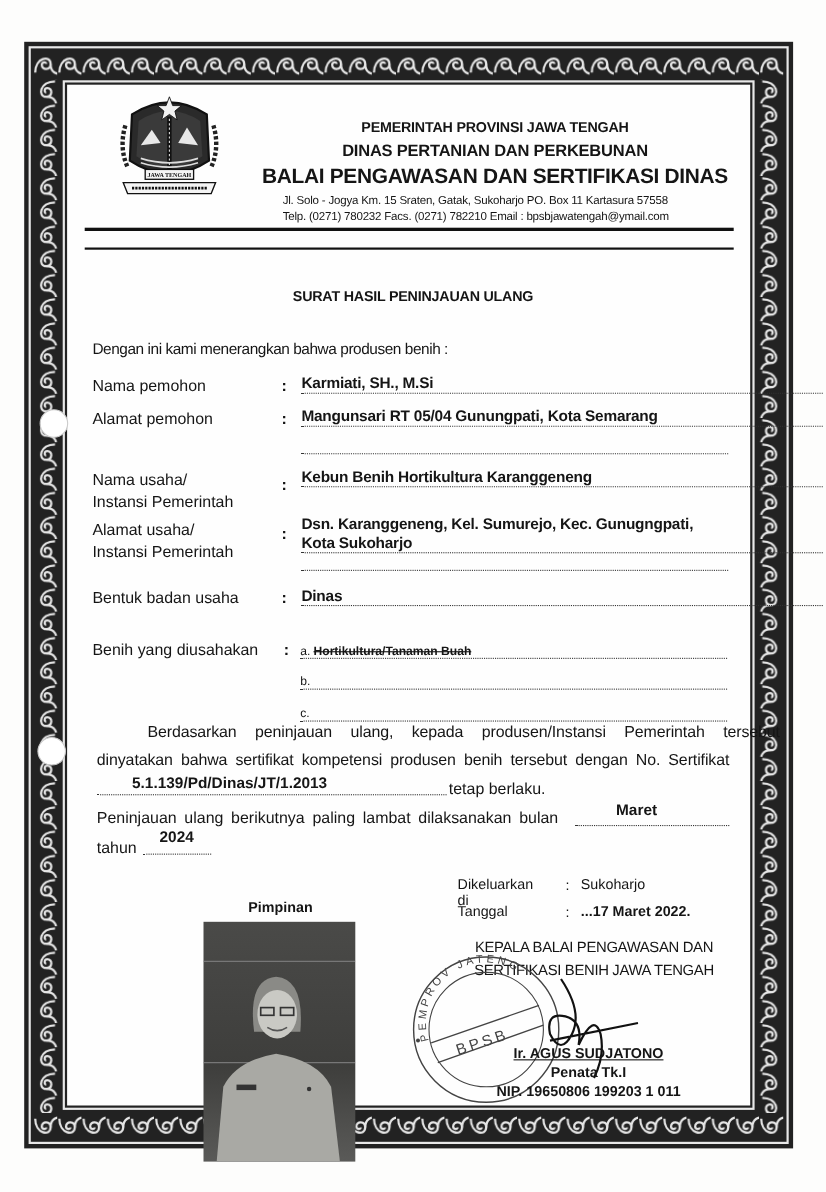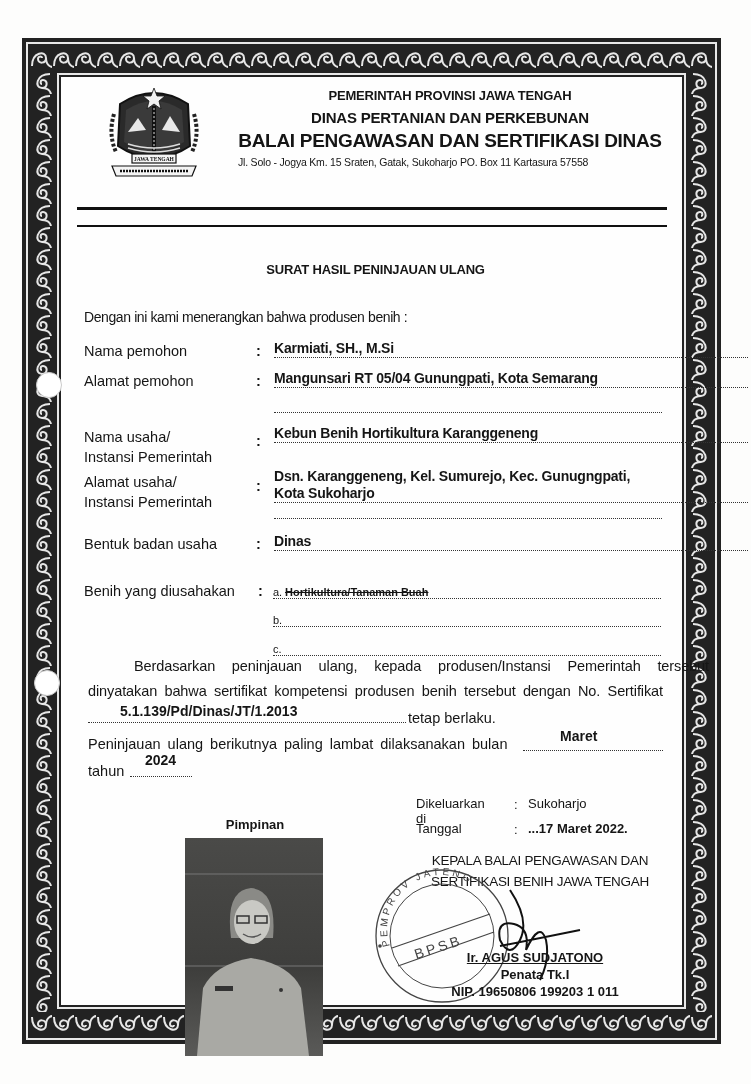--- a/index.html
+++ b/index.html
@@ -32,25 +32,25 @@
   .page {
     position: absolute; left: 61px; top: 77px; width: 621px; height: 928px;
     background: #fefefe;
   }
   .punch-hole {
     position: absolute; width: 24px; height: 24px; border-radius: 50%;
     background: #fff; border: 1px solid #ccc;
   }
   
   .logo { position: absolute; left: 106px; top: 84px; width: 96px; height: 100px; }
-  .kop { position: absolute; left: 230px; top: 88px; width: 440px; text-align: center; }
+  .kop { position: absolute; left: 230px; top: 108px; width: 440px; text-align: center; }
   .kop .l1 { font-size: 13px; font-weight: bold; letter-spacing: -0.2px; margin-top: 0; }
   .kop .l2 { font-size: 15px; font-weight: bold; margin-top: 6px; letter-spacing: -0.2px; }
   .kop .l3 { font-size: 19px; font-weight: bold; margin-top: 4px; letter-spacing: -0.3px; }
-  .kop .addr { font-size: 10.5px; text-align: left; margin-left: 8px; line-height: 15px; margin-top: 3px; letter-spacing: -0.2px; }
+  .kop .addr { font-size: 10.5px; text-align: left; margin-left: 27px; line-height: 15px; margin-top: 3px; letter-spacing: -0.2px; }
   .rule-thick { position: absolute; left: 77px; top: 207px; width: 590px; height: 3px; background: #111; }
   .rule-thin { position: absolute; left: 77px; top: 225px; width: 590px; height: 2px; background: #111; }
 
   .doc-title { position: absolute; left: 0; width: 751px; top: 262px; text-align: center; font-size: 13px; font-weight: bold; letter-spacing: -0.2px; }
   .intro { position: absolute; left: 84px; top: 309px; font-size: 14px; letter-spacing: -0.4px; }
 
   .row { position: absolute; left: 84px; font-size: 14.5px; }
   .label { position: absolute; left: 0; white-space: nowrap; }
   .colon { position: absolute; left: 172px; font-weight: bold; }
   .value {
@@ -159,20 +159,21 @@
     <path d="M6 82 L90 82 L86 92 L10 92 Z" fill="#f4f4f4" stroke="#111" stroke-width="1.2"></path>
     <line x1="14" y1="87" x2="82" y2="87" stroke="#111" stroke-width="2.5" stroke-dasharray="2 1"></line>
   </svg>
 </div>
 
 <div class="kop">
   <div class="l1">PEMERINTAH PROVINSI JAWA TENGAH</div>
   <div class="l2">DINAS PERTANIAN DAN PERKEBUNAN</div>
   <div class="l3">BALAI PENGAWASAN DAN SERTIFIKASI DINAS</div>
   <div class="addr">Jl. Solo - Jogya Km. 15 Sraten, Gatak, Sukoharjo PO. Box 11 Kartasura 57558</div>
+  <div class="addr" style="margin-top:0">Telp. (0271) 780232 Facs. (0271) 782210  Email : bpsbjawatengah@ymail.com</div>
 </div>
 <div class="rule-thick"></div>
 <div class="rule-thin"></div>
 
 <div class="doc-title">SURAT HASIL PENINJAUAN ULANG</div>
 <div class="intro">Dengan ini kami menerangkan bahwa produsen benih :</div>
 
 <div class="row" style="top:340px;">
   <span class="label" style="top:3px;">Nama pemohon</span>
   <span class="colon" style="top:3px;">:</span>

